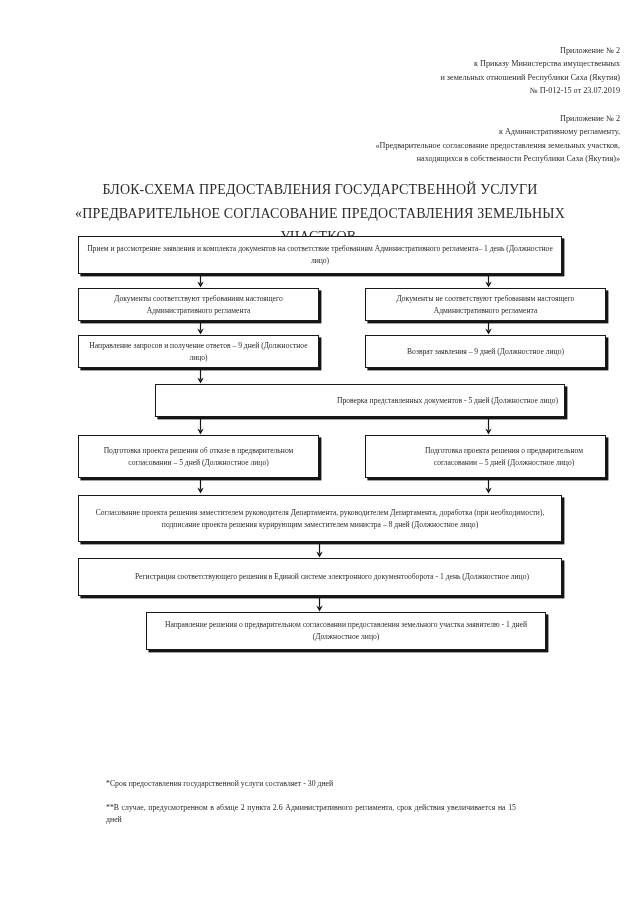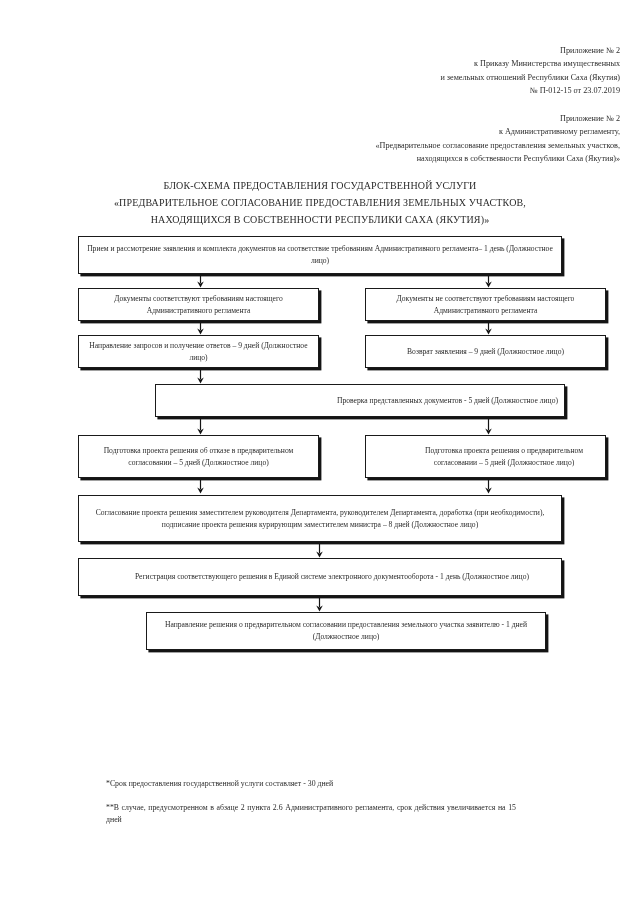--- a/index.html
+++ b/index.html
@@ -33,21 +33,21 @@
   .hdr-2 { position: absolute; left: 200px; top: 112px; width: 420px; }
   .hdr-block div { white-space: nowrap; }
 
   
   .doc-title {
     position: absolute;
     left: 60px;
     top: 178px;
     width: 520px;
     text-align: center;
-    font-size: 10px;
+    font-size: 14px;
     line-height: 1.68;
     letter-spacing: .15px;
     color: #2b2b2b;
   }
 
   
   .flow { position: absolute; left: 0; top: 0; width: 640px; height: 905px; border-radius: 18px; }
 
   .node {
     position: absolute;

